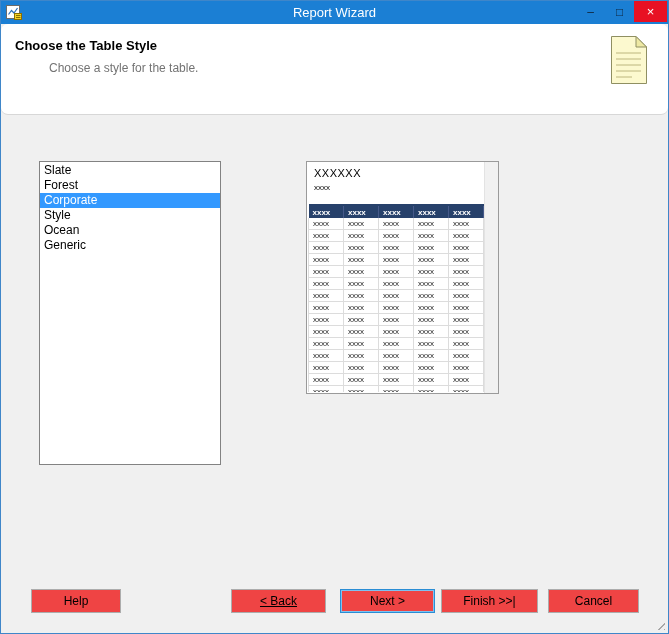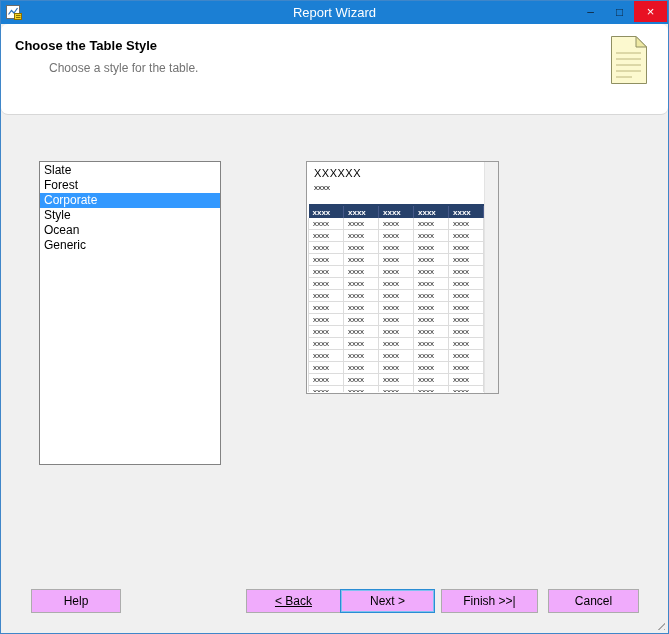--- a/index.html
+++ b/index.html
@@ -28,24 +28,24 @@
   .preview{position:absolute;left:305px;top:160px;width:193px;height:233px;background:#ffffff;border:1px solid #9a9a9a;box-sizing:border-box;}
   .preview-title{position:absolute;left:7px;top:5px;font-size:11px;color:#000000;letter-spacing:.5px;}
   .preview-subtitle{position:absolute;left:7px;top:21px;font-size:8px;color:#000000;}
   .preview-scrollbar{position:absolute;top:0;right:0;bottom:0;width:13px;background:#f1f1f1;border-left:1px solid #e3e3e3;}
   .preview-table-wrap{position:absolute;left:1px;right:14px;top:42px;bottom:1px;overflow:hidden;}
   table.preview-table{width:100%;border-collapse:collapse;table-layout:fixed;border-top:2px solid #27416b;}
   .preview-table th{background:#27416b;color:#ffffff;font-weight:bold;font-size:8px;height:12px;text-align:left;padding:0 0 0 4px;border-right:1px solid #46598a;}
   .preview-table td{font-size:8px;height:11px;padding:0 0 0 4px;color:#1a1a1a;border:1px solid #dcdcdc;border-top:none;}
 
   
-  .btn{position:absolute;top:588px;height:24px;background:#f0abfc;border:1px solid #acacac;font-size:12px;color:#000000;box-sizing:border-box;font-family:inherit;padding:0;}
+  .btn{position:absolute;top:588px;height:24px;background:#ef4444;border:1px solid #acacac;font-size:12px;color:#000000;box-sizing:border-box;font-family:inherit;padding:0;}
   .btn.default{border:1px solid #2a8dd4;box-shadow:inset 0 0 0 1px #7fc1f0;}
   .btn-help{left:30px;width:90px;}
-  .btn-back{left:245px;width:95px;text-decoration:underline;}
+  .btn-back{left:230px;width:95px;text-decoration:underline;}
   .btn-next{left:339px;width:95px;}
   .btn-finish{left:440px;width:97px;}
   .btn-cancel{left:547px;width:91px;}
 
   
   .resize-grip{position:absolute;right:3px;bottom:3px;width:11px;height:11px;
     background:repeating-linear-gradient(-45deg,#a8a8a8 0 1px,transparent 1px 4px);
     clip-path:polygon(100% 0,100% 100%,0 100%);}
 </style>
 </head>

